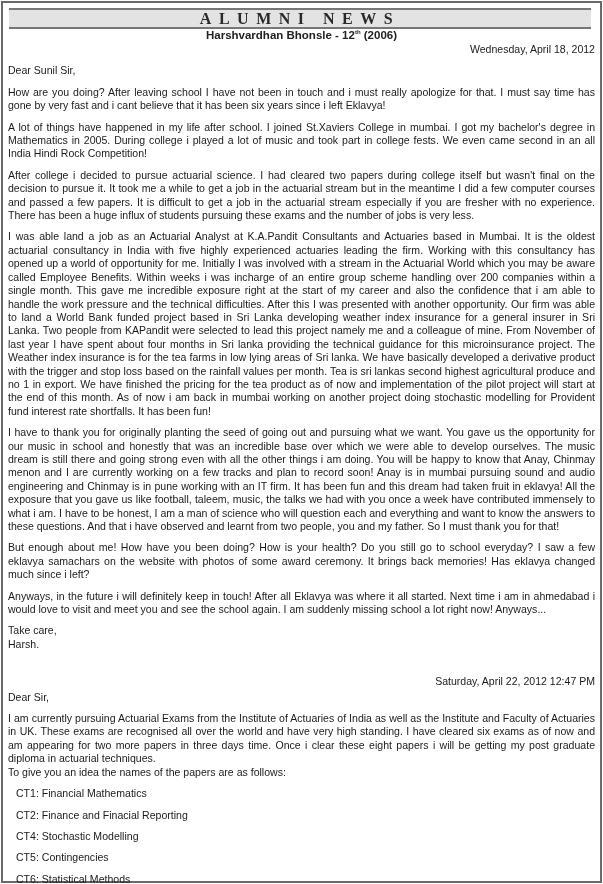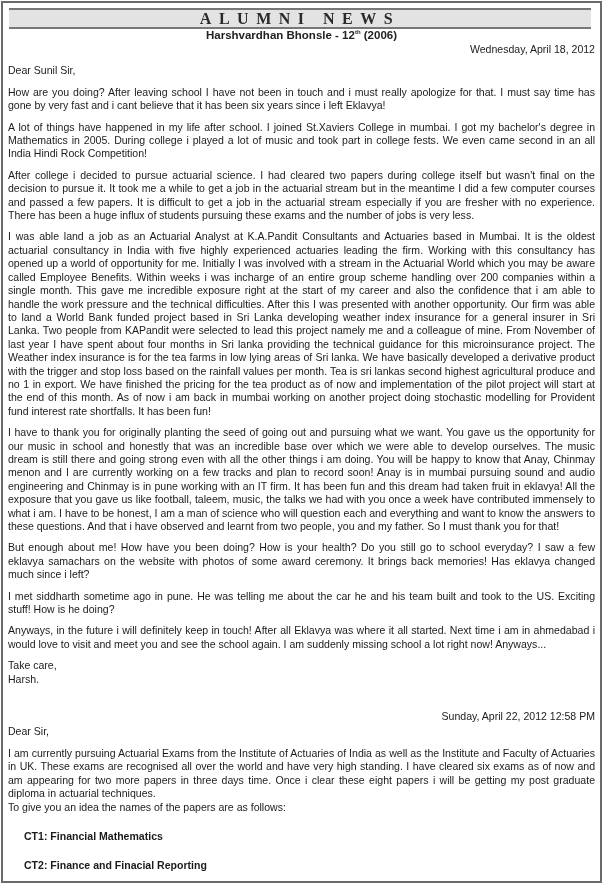--- a/index.html
+++ b/index.html
@@ -30,21 +30,21 @@
       font-size: 10.55px; line-height: 13.4px; color: #1b1b1b;
     }
     .date { text-align: right; margin: 0; }
     .salutation { margin: 8px 0 0 0; }
     p.para { margin: 8px 0 0 0; text-align: justify; }
     .closing { margin: 8px 0 0 0; }
     .date2 { text-align: right; margin: 24px 0 0 0; }
     .salutation2 { margin: 2px 0 4px 0; }
     .intro { margin: 0; }
     ul.papers { list-style: none; margin: 0; padding: 0; }
-    ul.papers li { margin: 16px; padding: 0; font-weight: bold; }
+    ul.papers li { margin: 8px; padding: 0; }
   </style>
 </head>
 <body>
 
 <div class="frame"></div>
 
 <div class="masthead">
   <span class="masthead-title">ALUMNI NEWS</span>
 </div>
 
@@ -53,30 +53,29 @@
 <div class="content">
   <div>
     <p class="date">Wednesday, April 18, 2012</p>
     <p class="salutation">Dear Sunil Sir,</p>
     <p class="para">How are you doing? After leaving school I have not been in touch and i must really apologize for that. I must say time has gone by very fast and i cant believe that it has been six years since i left Eklavya!</p>
     <p class="para">A lot of things have happened in my life after school. I joined St.Xaviers College in mumbai. I got my bachelor's degree in Mathematics in 2005. During college i played a lot of music and took part in college fests. We even came second in an all India Hindi Rock Competition!</p>
     <p class="para">After college i decided to pursue actuarial science. I had cleared two papers during college itself but wasn't final on the decision to pursue it. It took me a while to get a job in the actuarial stream but in the meantime I did a few computer courses and passed a few papers. It is difficult to get a job in the actuarial stream especially if you are fresher with no experience. There has been a huge influx of students pursuing these exams and the number of jobs is very less.</p>
     <p class="para">I was able land a job as an Actuarial Analyst at K.A.Pandit Consultants and Actuaries based in Mumbai. It is the oldest actuarial consultancy in India with five highly experienced actuaries leading the firm. Working with this consultancy has opened up a world of opportunity for me. Initially I was involved with a stream in the Actuarial World which you may be aware called Employee Benefits. Within weeks i was incharge of an entire group scheme handling over 200 companies within a single month. This gave me incredible exposure right at the start of my career and also the confidence that i am able to handle the work pressure and the technical difficulties. After this I was presented with another opportunity. Our firm was able to land a World Bank funded project based in Sri Lanka developing weather index insurance for a general insurer in Sri Lanka. Two people from KAPandit were selected to lead this project namely me and a colleague of mine. From November of last year I have spent about four months in Sri lanka providing the technical guidance for this microinsurance project. The Weather index insurance is for the tea farms in low lying areas of Sri lanka. We have basically developed a derivative product with the trigger and stop loss based on the rainfall values per month. Tea is sri lankas second highest agricultural produce and no 1 in export. We have finished the pricing for the tea product as of now and implementation of the pilot project will start at the end of this month. As of now i am back in mumbai working on another project doing stochastic modelling for Provident fund interest rate shortfalls. It has been fun!</p>
     <p class="para">I have to thank you for originally planting the seed of going out and pursuing what we want. You gave us the opportunity for our music in school and honestly that was an incredible base over which we were able to develop ourselves. The music dream is still there and going strong even with all the other things i am doing. You will be happy to know that Anay, Chinmay menon and I are currently working on a few tracks and plan to record soon! Anay is in mumbai pursuing sound and audio engineering and Chinmay is in pune working with an IT firm. It has been fun and this dream had taken fruit in eklavya! All the exposure that you gave us like football, taleem, music, the talks we had with you once a week have contributed immensely to what i am. I have to be honest, I am a man of science who will question each and everything and want to know the answers to these questions. And that i have observed and learnt from two people, you and my father. So I must thank you for that!</p>
     <p class="para">But enough about me! How have you been doing? How is your health? Do you still go to school everyday? I saw a few eklavya samachars on the website with photos of some award ceremony. It brings back memories!  Has eklavya changed much since i left?</p>
-    <p class="para">I met siddharth sometime ago in pune. He was telling me about the car he and his team built and took to the US. Exciting stuff! How is he doing?</p>
     <p class="para">Anyways, in the future i will definitely keep in touch! After all Eklavya was where it all started. Next time i am in ahmedabad i would love to visit and meet you and see the school again. I am suddenly missing school a lot right now! Anyways...</p>
     <div class="closing">
       <div>Take care,</div>
       <div>Harsh.</div>
     </div>
   </div>
 
   <div>
-    <p class="date2">Sunday, April 22, 2012 12:58 PM</p>
+    <p class="date2">Saturday, April 22, 2012 12:47 PM</p>
     <p class="salutation2">Dear Sir,</p>
     <p class="para">I am currently pursuing Actuarial Exams from the Institute of Actuaries of India as well as the Institute and Faculty of Actuaries in UK. These exams are recognised all over the world and have very high standing. I have cleared six exams as of now and am appearing for two more papers in three days time. Once i clear these eight papers i will be getting my post graduate diploma in actuarial techniques.</p>
     <p class="intro">To give you an idea the names of the papers are as follows:</p>
     <ul class="papers">
       <li>CT1: Financial Mathematics</li>
       <li>CT2: Finance and Finacial Reporting</li>
       <li>CT4: Stochastic Modelling</li>
       <li>CT5: Contingencies</li>
       <li>CT6: Statistical Methods</li>
 

